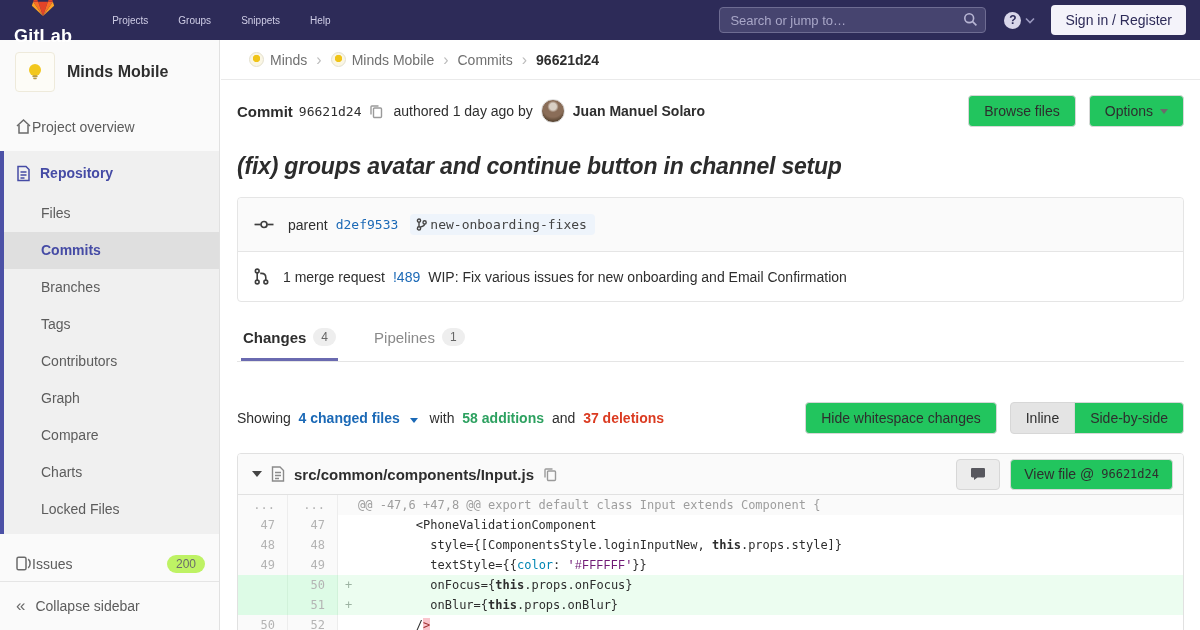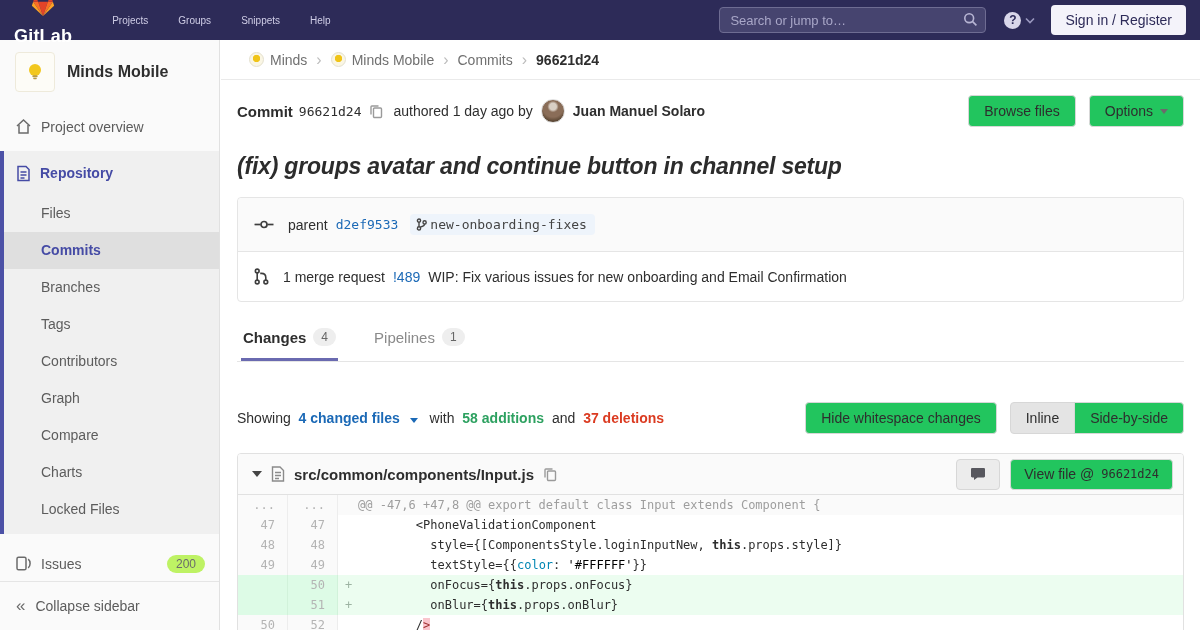--- a/index.html
+++ b/index.html
@@ -27,21 +27,21 @@
     font-weight:normal; font-size:14px; border:none; border-radius:4px; padding:0 14px; cursor:pointer;
     font-family:"Liberation Sans",sans-serif; }
 
   
   .sidebar { position:absolute; left:0; top:40px; width:220px; height:590px;
     background:#fafafa; border-right:1px solid #e1e1e1; }
   .project-head { display:flex; align-items:center; gap:12px; padding:12px 15px 14px; cursor:pointer; }
   .project-avatar { width:40px; height:40px; border-radius:4px; background:#fdfcf7;
     border:1px solid #eeeadb; display:flex; align-items:center; justify-content:center; }
   .project-name { font-size:16px; font-weight:bold; color:#2e2e2e; }
-  .side-row { display:flex; align-items:center; gap:9px; height:41px; padding-left:15px;
+  .side-row { display:flex; align-items:center; height:41px; padding-left:15px;
     font-size:14px; color:#5c5c5c; cursor:pointer; }
   .repo-section { background:#f0f0f0; border-left:4px solid #4c51a6; margin-top:4px; padding-bottom:6px; }
   .repo-head { display:flex; align-items:center; gap:9px; height:44px; padding-left:12px;
     font-size:14px; font-weight:bold; color:#454ba5; cursor:pointer; }
   .subitem { height:37px; line-height:37px; padding-left:37px; font-size:14px; color:#5c5c5c; cursor:pointer; }
   .subitem.active { background:#dfdfdf; color:#454ba5; font-weight:bold; }
   .issues-row { margin-top:9px; padding-right:14px; }
   .count-badge { margin-left:auto; background:#bef264; color:#6b6b6b; font-size:12px;
     border-radius:9px; padding:2px 9px; }
   .collapse-row { position:absolute; bottom:0; left:0; width:219px; height:49px;
@@ -124,21 +124,21 @@
     color:#b4b4b4; text-align:right; padding-right:12px; cursor:pointer; }
   .dcode { flex:1; white-space:pre; padding-left:7px; overflow:hidden; }
   .dsign { display:inline-block; width:13px; color:#9db3a2; }
   .drow.hunk .dcode, .drow.hunk .dnum { background:#fafafa; }
   .drow.add .dnum { background:#ddfbe6; border-right-color:#d1f2da; }
   .drow.add .dcode { background:#ecfdf0; }
   .sg-hunk { color:#9e9e9e; }
   .sg-plain { color:#2e2e2e; }
   .sg-keyword { color:#2e2e2e; font-weight:bold; }
   .sg-attr { color:#0086b3; }
-  .sg-string { color:#000000; }
+  .sg-string { color:#701a75;font-family:Liberation Mono, monospace; }
   .sg-highlight-del { background:#fac5cd; color:#9e2f2f; }
 
   svg { display:block; }
 </style>
 </head>
 <body>
 
 <header class="topbar">
   <div class="brand">
     <span>

